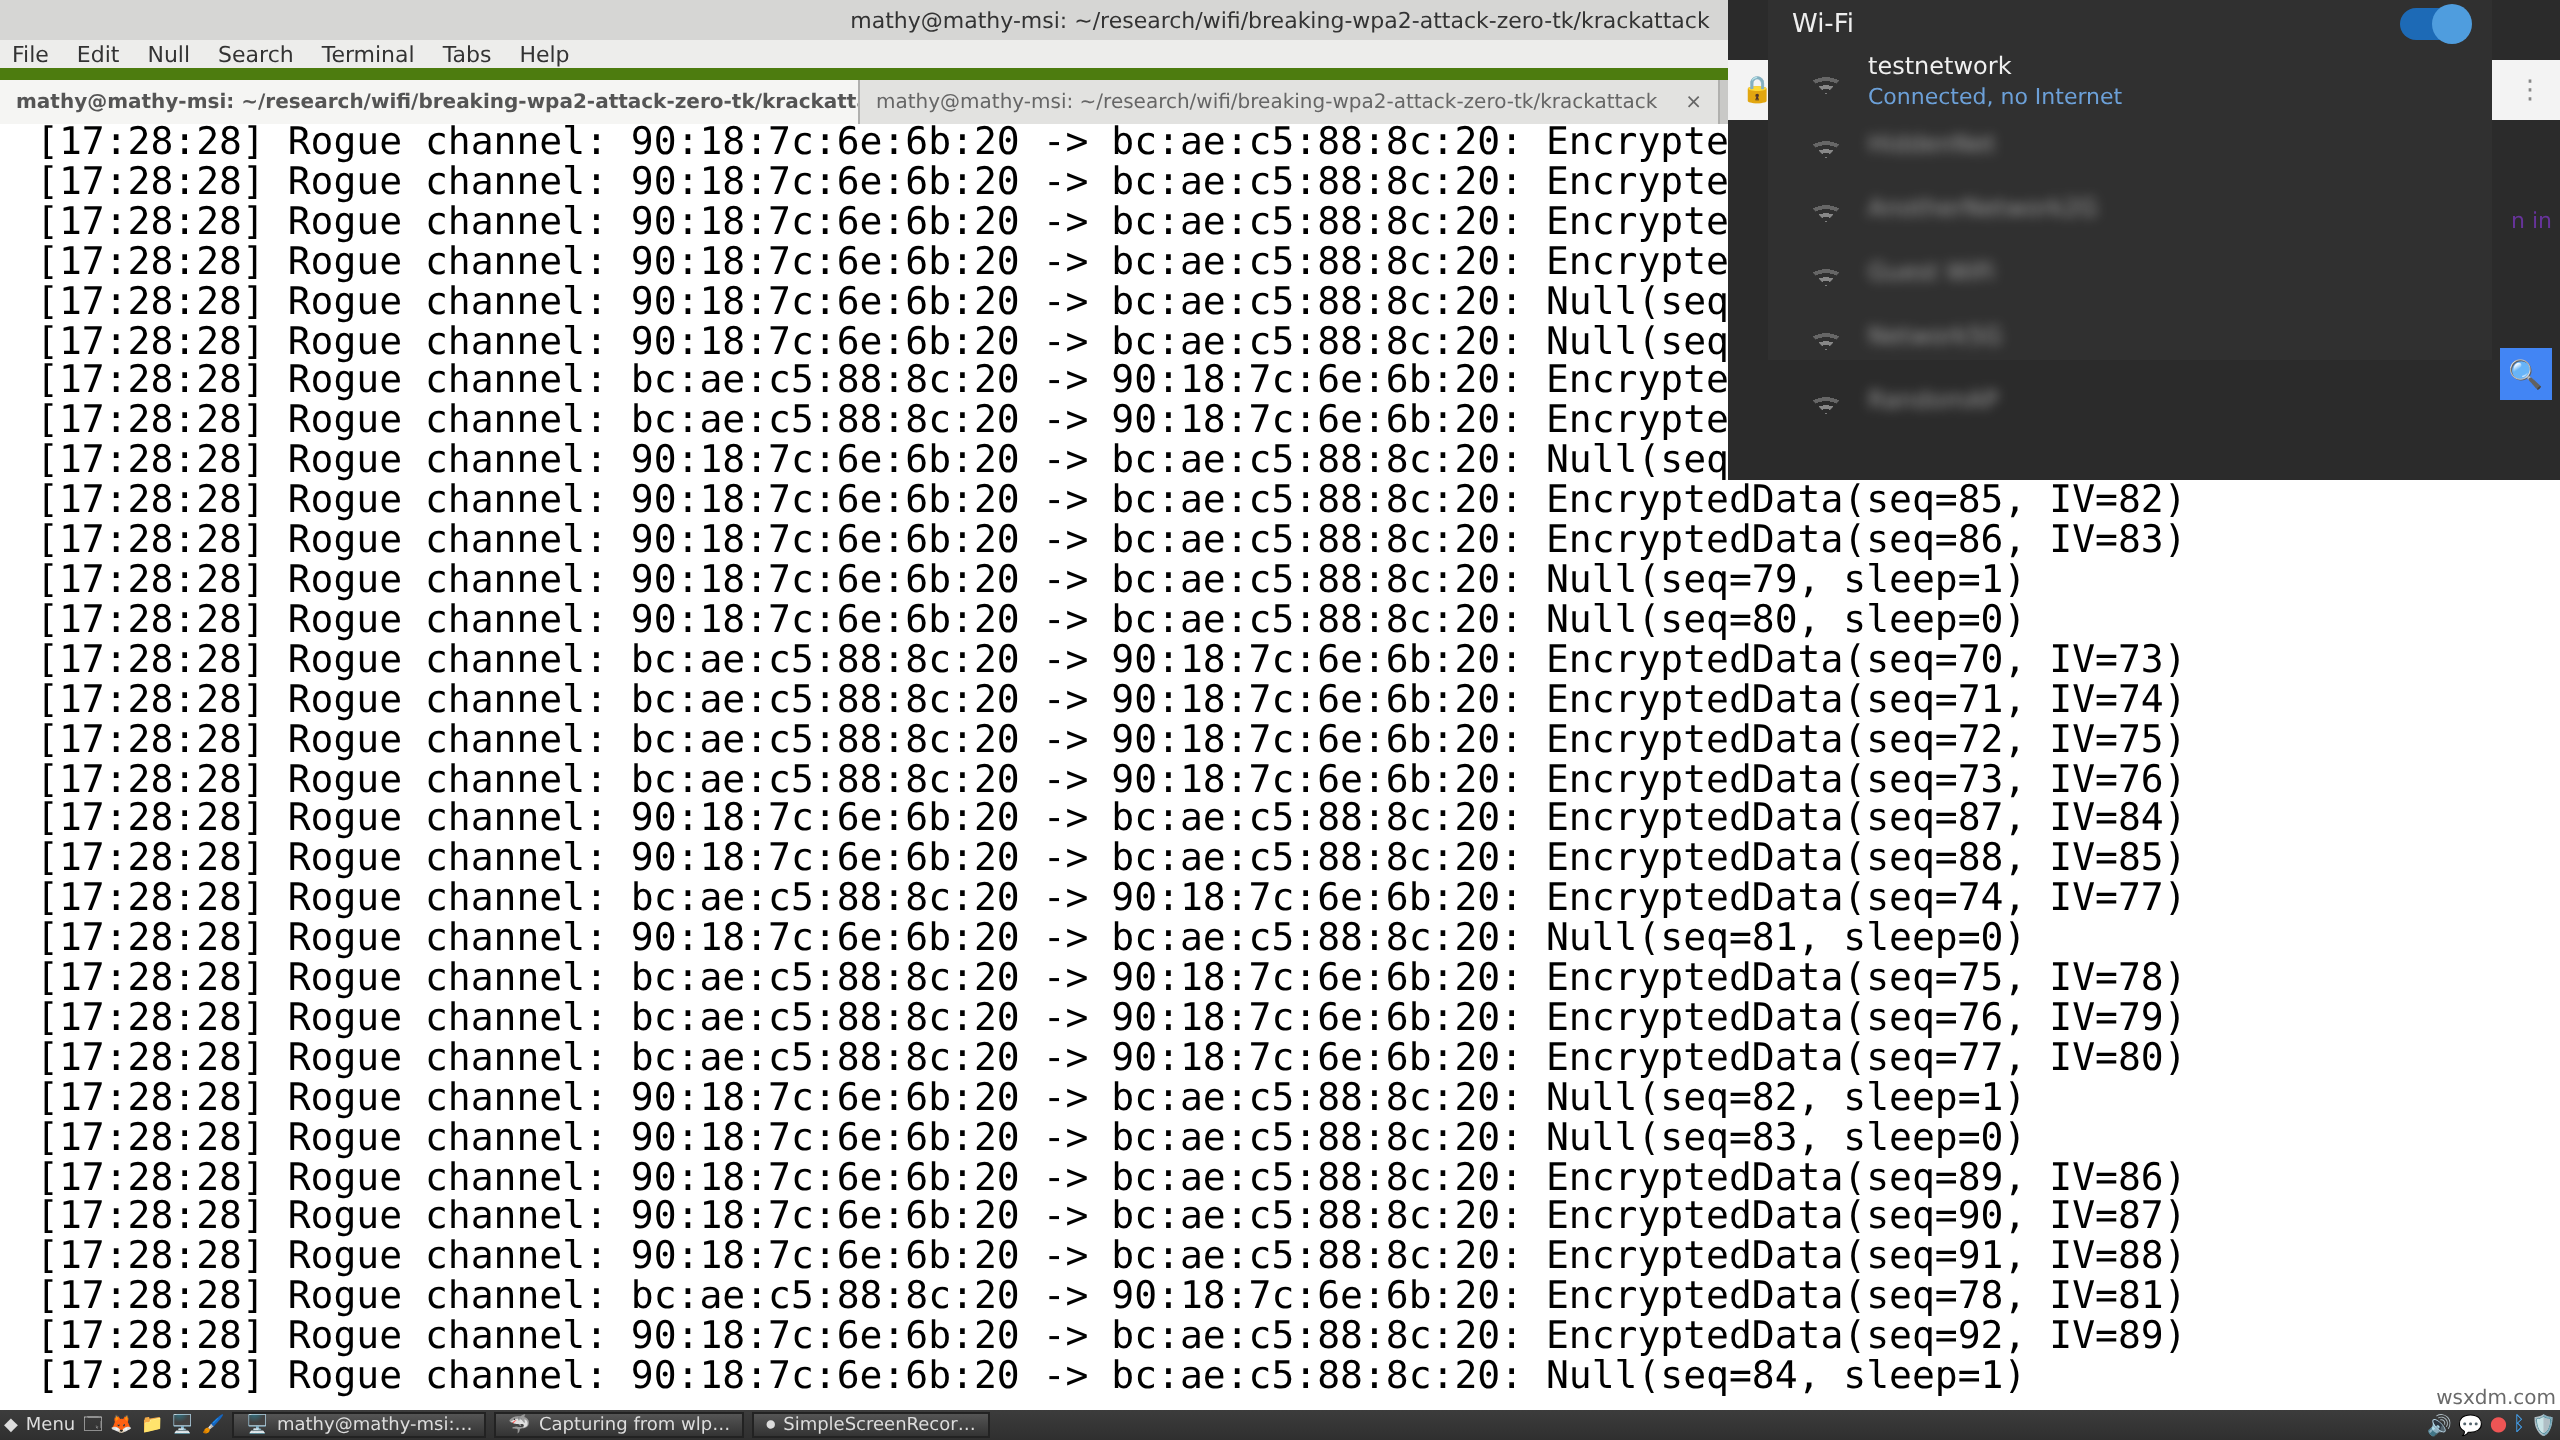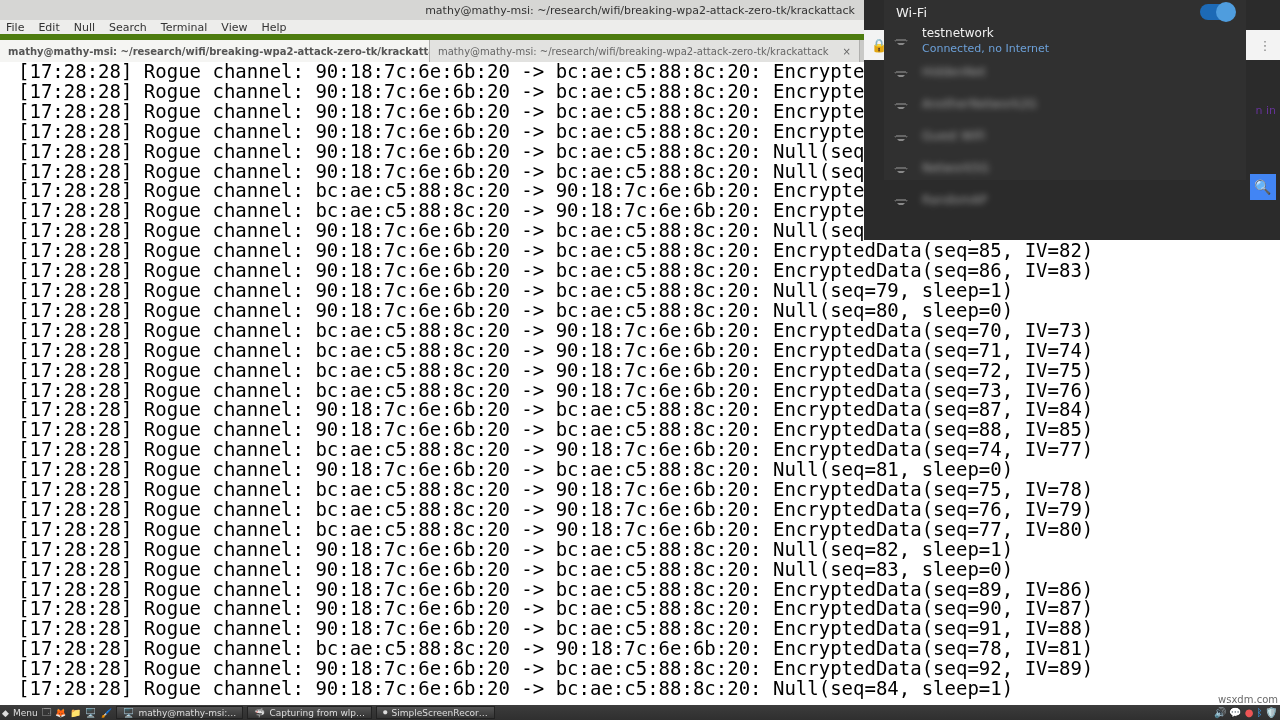--- a/index.html
+++ b/index.html
@@ -80,21 +80,21 @@
   .toggle {
     margin-left: auto; width: 34px; height: 16px;
     background: #1d6ab6; border-radius: 8px; position: relative;
   }
   .toggle::after {
     content: ""; position: absolute; top: -2px; right: -2px;
     width: 20px; height: 20px; background: #4f9dde; border-radius: 50%;
   }
   .wifi-item {
     height: 32px; display: flex; align-items: center;
-    padding: 0 8px; gap: 12px;
+    padding: 0 20px; gap: 12px;
     font-size: 12px; color: #f0f0f0;
   }
   .wifi-item .sub { color:#6ca0d8; font-size:11px; }
   .wifi-item .label { display:flex; flex-direction:column; gap:2px;}
   .wifi-icon {
     width: 18px; height: 14px; position: relative;
   }
   .wifi-icon::before {
     content: ""; position: absolute; inset: 0;
     background: radial-gradient(circle at 50% 140%, transparent 4px, #ccc 4px, #ccc 6px, transparent 6px, transparent 8px, #888 8px, #888 10px, transparent 10px, transparent 12px, #666 12px, #666 14px, transparent 14px);
@@ -130,21 +130,21 @@
 <body>
 
 <div class="titlebar">mathy@mathy-msi: ~/research/wifi/breaking-wpa2-attack-zero-tk/krackattack</div>
 
 <div class="menubar">
   <span>File</span>
   <span>Edit</span>
   <span>Null</span>
   <span>Search</span>
   <span>Terminal</span>
-  <span>View</span>
+  <span>Tabs</span>
   <span>Help</span>
 </div>
 
 <div class="tabbar">
   <div class="tab active">
     <span>mathy@mathy-msi: ~/research/wifi/breaking-wpa2-attack-zero-tk/krackattack</span>
 
   </div>
   <div class="tab">
     <span>mathy@mathy-msi: ~/research/wifi/breaking-wpa2-attack-zero-tk/krackattack</span>

